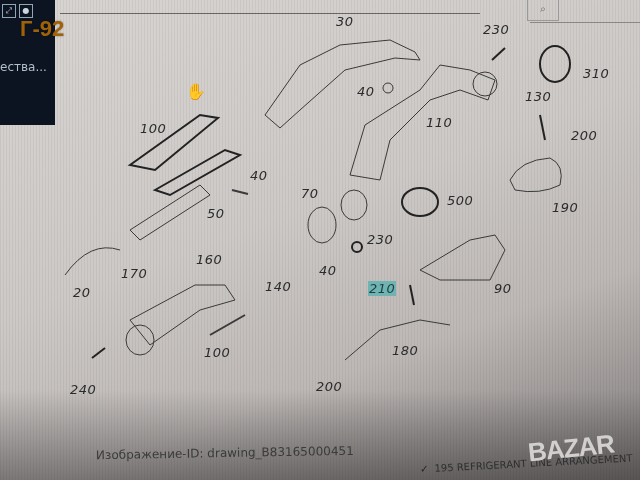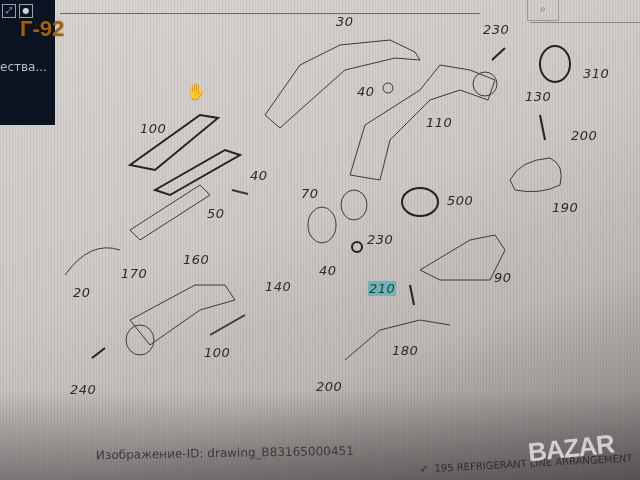--- a/index.html
+++ b/index.html
@@ -101,26 +101,26 @@
 <span class="callout" style="left:525px;top:89px">130</span>
 <span class="callout" style="left:426px;top:115px">110</span>
 <span class="callout" style="left:140px;top:121px">100</span>
 <span class="callout" style="left:571px;top:128px">200</span>
 <span class="callout" style="left:250px;top:168px">40</span>
 <span class="callout" style="left:301px;top:186px">70</span>
 <span class="callout" style="left:447px;top:193px">500</span>
 <span class="callout" style="left:552px;top:200px">190</span>
 <span class="callout" style="left:207px;top:206px">50</span>
 <span class="callout" style="left:367px;top:232px">230</span>
-<span class="callout" style="left:183px;top:252px">160</span>
+<span class="callout" style="left:196px;top:252px">160</span>
 <span class="callout" style="left:319px;top:263px">40</span>
 <span class="callout" style="left:121px;top:266px">170</span>
 <span class="callout" style="left:265px;top:279px">140</span>
 <span class="callout hl" style="left:368px;top:281px">210</span>
-<span class="callout" style="left:494px;top:270px">90</span>
+<span class="callout" style="left:494px;top:281px">90</span>
 <span class="callout" style="left:73px;top:285px">20</span>
 <span class="callout" style="left:204px;top:345px">100</span>
 <span class="callout" style="left:392px;top:343px">180</span>
 <span class="callout" style="left:70px;top:382px">240</span>
 <span class="callout" style="left:316px;top:379px">200</span>
 
 <div class="shade"></div>
 
 <div class="footer-id">Изображение-ID: drawing_B83165000451</div>
 <div class="footer-ref">

